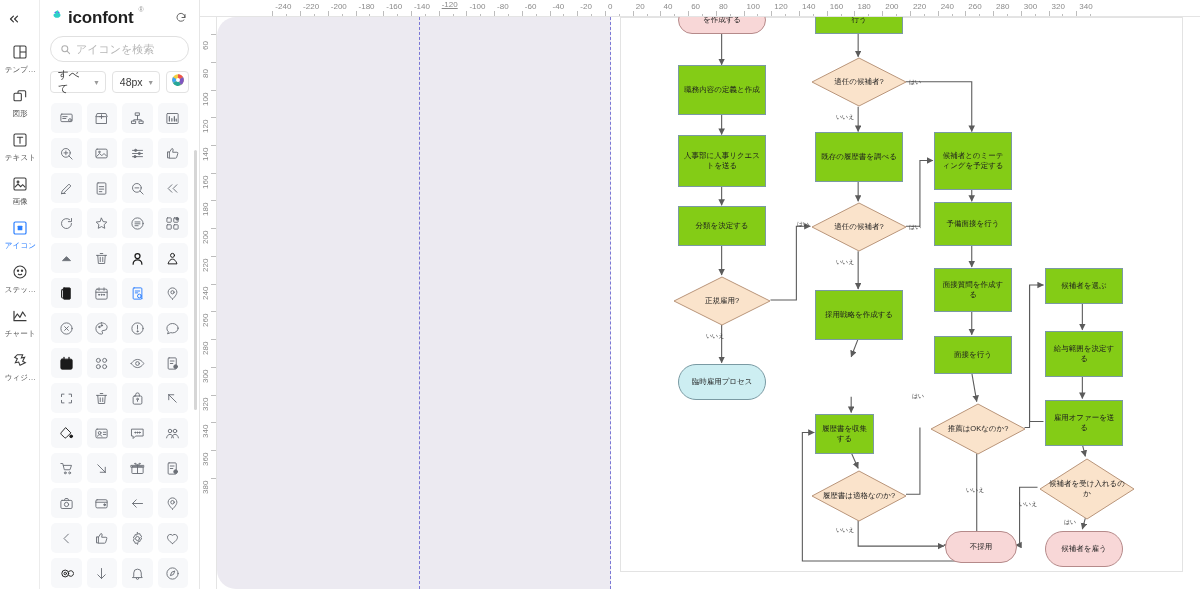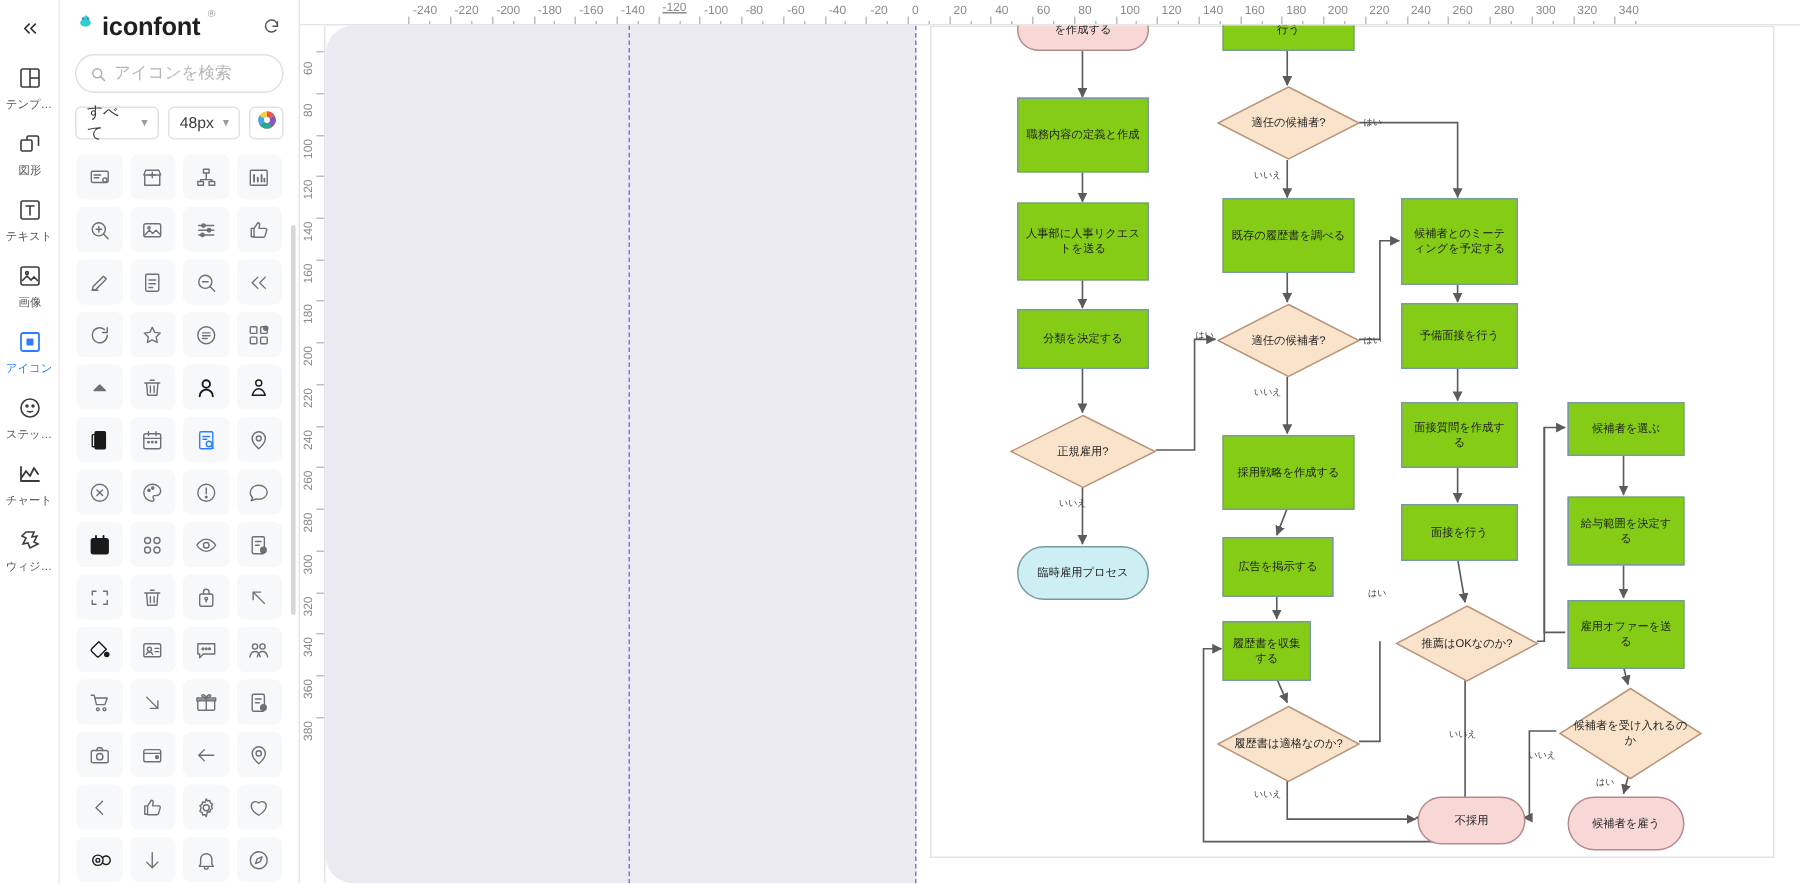--- a/index.html
+++ b/index.html
@@ -7,21 +7,21 @@
     width: 1200px; height: 589px;
     font-family: "Liberation Sans", "DejaVu Sans", sans-serif;
     background: #ffffff; overflow: hidden;
   }
   .app { position: relative; width: 1200px; height: 589px; display: flex; }
 
   
   .rail {
     width: 40px; height: 589px; background: #ffffff;
     border-right: 1px solid #ececec;
-    display: flex; flex-direction: column; align-items: center;
+    display: flex; flex-direction: column; align-items: flex-start;
     padding-top: 6px; flex: 0 0 40px;
   }
   .rail-collapse {
     width: 28px; height: 26px; display: flex; align-items: center; justify-content: center;
     color: #333; cursor: pointer; margin-bottom: 4px;
   }
   .rail-item {
     width: 40px; padding: 5px 0 3px; display: flex; flex-direction: column;
     align-items: center; cursor: pointer; margin-bottom: 2px;
   }
@@ -983,23 +983,20 @@
             </div>
             <div class="node n-dec" style="position: absolute; left: 190px; top: 184px; width: 96px; height: 50px;">
               <svg class="dec-shape" viewBox="0 0 96 50" preserveAspectRatio="none">
          <polygon points="48,1 95,25 48,49 1,25" fill="#fae3cb" stroke="#b9957a" stroke-width="1"></polygon>
        </svg>
        <div class="dec-label">適任の候補者?</div>
             </div>
             <div class="node n-proc" style="position: absolute; left: 194px; top: 272px; width: 88px; height: 50px;">
               <span>採用戦略を作成する</span>
             </div>
-            <div class="node n-proc" style="position: absolute; left: 194px; top: 340px; width: 74px; height: 40px;">
-              <span>広告を掲示する</span>
-            </div>
             <div class="node n-proc" style="position: absolute; left: 194px; top: 396px; width: 59px; height: 40px;">
               <span>履歴書を収集する</span>
             </div>
             <div class="node n-dec" style="position: absolute; left: 190px; top: 452px; width: 96px; height: 52px;">
               <svg class="dec-shape" viewBox="0 0 96 52" preserveAspectRatio="none">
          <polygon points="48,1 95,26 48,51 1,26" fill="#fae3cb" stroke="#b9957a" stroke-width="1"></polygon>
        </svg>
        <div class="dec-label">履歴書は適格なのか?</div>
             </div>
             <div class="node n-proc" style="position: absolute; left: 313px; top: 114px; width: 78px; height: 58px;">

